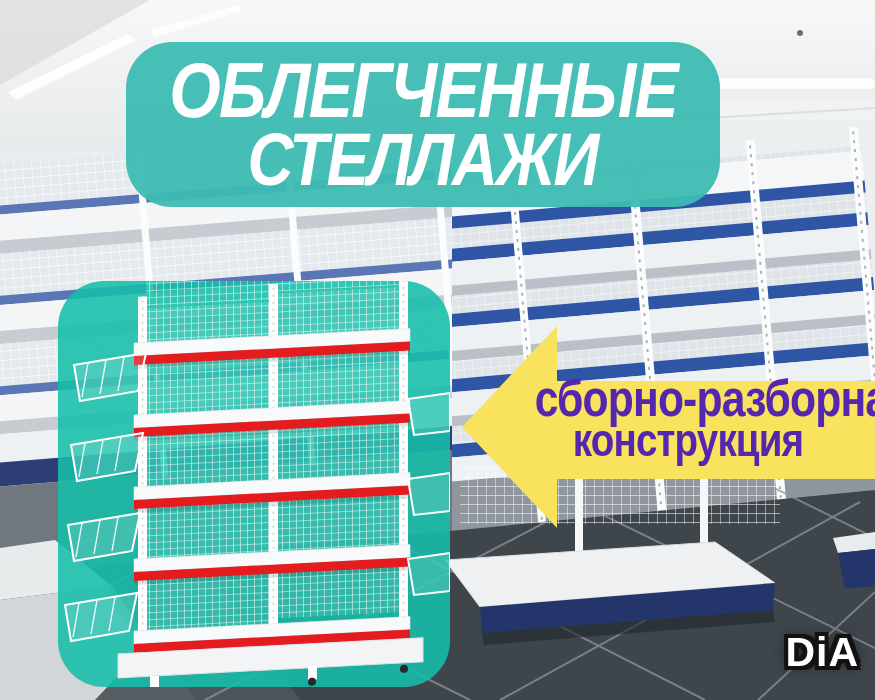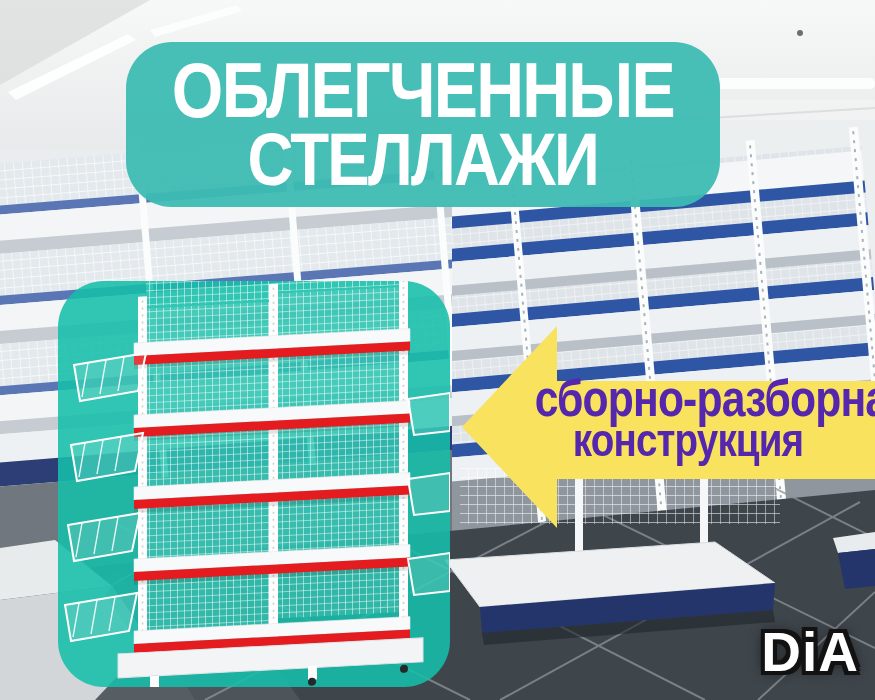--- a/index.html
+++ b/index.html
@@ -6,21 +6,21 @@
   #stage{
     position:relative;width:875px;height:700px;overflow:hidden;
     font-family:"Liberation Sans",sans-serif;background:#e9ecee;
   }
   #bg{position:absolute;left:0;top:0;width:875px;height:700px;}
 
   
   .banner{
     position:absolute;left:126px;top:42px;width:594px;height:165px;
     background:rgba(61,188,178,0.95);border-radius:46px;
-    display:flex;flex-direction:column;align-items:center;justify-content:center;
+    display:flex;flex-direction:column;align-items:center;justify-content:center;font-style:italic;
   }
   .banner .line{
     color:#ffffff;font-weight:700;white-space:nowrap;
     transform:scaleX(0.86);transform-origin:center;
     letter-spacing:-2px;line-height:0.92;
   }
   .banner .l1{font-size:77px;}
   .banner .l2{font-size:74px;}
 
   
@@ -36,22 +36,22 @@
   .callout-line{
     position:absolute;left:46px;width:374px;text-align:center;
     color:#5526ae;font-weight:700;white-space:nowrap;
     transform:scaleX(0.82);transform-origin:center;letter-spacing:-1px;
   }
   .c1{top:48px;font-size:52px;}
   .c2{top:92px;font-size:47px;}
 
   
   .logo{
-    position:absolute;right:16px;bottom:16px;
-    font-size:55px;font-weight:700;color:#ffffff;letter-spacing:1px;
+    position:absolute;right:16px;bottom:24px;
+    font-size:41px;font-weight:700;color:#ffffff;letter-spacing:1px;
     text-shadow:
       -4px -4px 0 #121212, 4px -4px 0 #121212,
       -4px  4px 0 #121212, 4px  4px 0 #121212,
        0   -4px 0 #121212, 0    4px 0 #121212,
       -4px  0   0 #121212, 4px  0   0 #121212,
        0    0  14px rgba(0,0,0,0.85);
   }
 </style>
 </head>
 <body>

